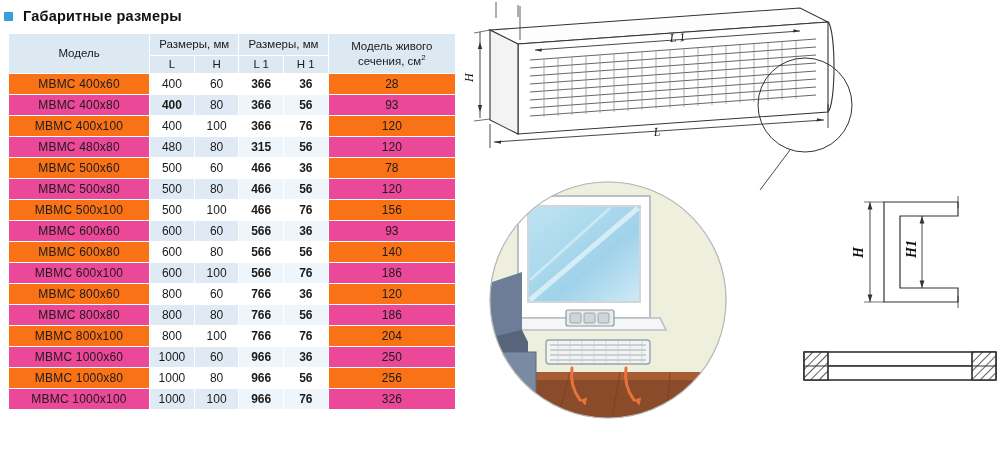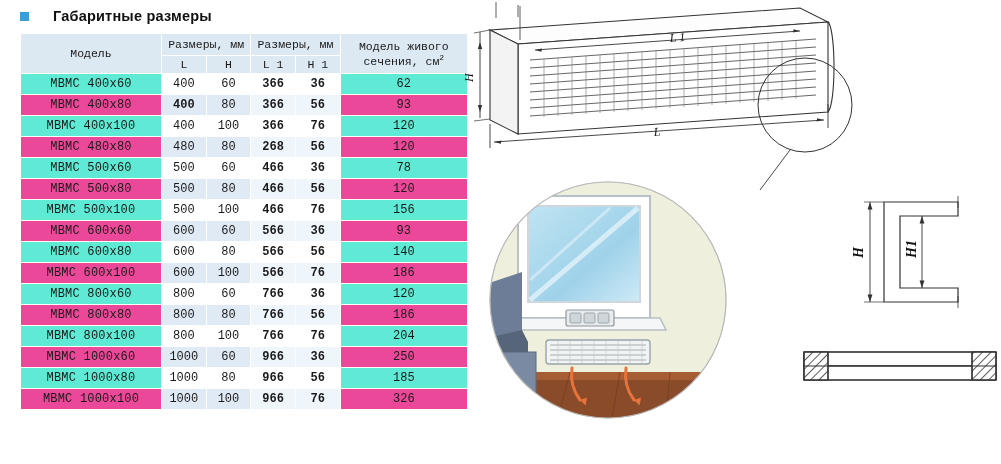--- a/index.html
+++ b/index.html
@@ -17,46 +17,45 @@
   }
   .page {
     position: relative;
     width: 1001px;
     height: 464px;
   }
 
   
   .heading {
     position: absolute;
-    left: 20px;
+    left: 4px;
     top: 8px;
     display: flex;
     align-items: center;
-    gap: 24px;
+    gap: 10px;
   }
   .heading-marker {
     width: 9px;
     height: 9px;
     background: #3a9fd8;
     display: inline-block;
   }
   .heading-text {
     font-size: 14.5px;
     font-weight: bold;
     color: #111;
     letter-spacing: .2px;
   }
 
   
   .table-wrap {
     position: absolute;
-    left: 20px;
+    left: 8px;
     top: 33px;
     width: 448px;
-    font-family: Liberation Mono, monospace;
   }
   table.dims {
     border-collapse: collapse;
     width: 448px;
     font-size: 11.5px;
     color: #1a1a1a;
   }
   table.dims th, table.dims td {
     border: 1px solid #ffffff;
     text-align: center;
@@ -73,21 +72,21 @@
   }
   table.dims thead th.sub {
     padding: 2px 3px;
     font-size: 11.5px;
   }
   table.dims tbody td {
     height: 20px;
     line-height: 20px;
     font-size: 12px;
   }
-  tbody tr.odd td { background: #5eead4; }
+  tbody tr.odd td { background: #f97316; }
   tbody tr.even td { background: #ec4899; }
   td.model {
     width: 142px;
     text-align: center;
     letter-spacing: .2px;
   }
   td.c-l   { width: 44px; margin-top: 20px; }
   td.c-h   { width: 44px; }
   td.c-l1  { width: 44px; font-weight: bold; }
   td.c-h1  { width: 44px; font-weight: bold; }
@@ -140,21 +139,21 @@
           <th class="sub">H 1</th>
         </tr>
       </thead>
       <tbody id="tbody">
           <tr class="odd">
             <td class="model">МВМС 400х60</td>
             <td class="c-l">400</td>
             <td class="c-h">60</td>
             <td class="c-l1">366</td>
             <td class="c-h1">36</td>
-            <td class="c-area">62</td>
+            <td class="c-area">28</td>
           </tr>
           <tr class="even">
             <td class="model">МВМС 400х80</td>
             <td class="c-l bold-val">400</td>
             <td class="c-h">80</td>
             <td class="c-l1">366</td>
             <td class="c-h1">56</td>
             <td class="c-area">93</td>
           </tr>
           <tr class="odd">
@@ -162,21 +161,21 @@
             <td class="c-l">400</td>
             <td class="c-h">100</td>
             <td class="c-l1">366</td>
             <td class="c-h1">76</td>
             <td class="c-area">120</td>
           </tr>
           <tr class="even">
             <td class="model">МВМС  480х80</td>
             <td class="c-l">480</td>
             <td class="c-h">80</td>
-            <td class="c-l1">268</td>
+            <td class="c-l1">315</td>
             <td class="c-h1">56</td>
             <td class="c-area">120</td>
           </tr>
           <tr class="odd">
             <td class="model">МВМС  500х60</td>
             <td class="c-l">500</td>
             <td class="c-h">60</td>
             <td class="c-l1">466</td>
             <td class="c-h1">36</td>
             <td class="c-area">78</td>
@@ -252,21 +251,21 @@
             <td class="c-l1">966</td>
             <td class="c-h1">36</td>
             <td class="c-area">250</td>
           </tr>
           <tr class="odd">
             <td class="model">МВМС 1000х80</td>
             <td class="c-l">1000</td>
             <td class="c-h">80</td>
             <td class="c-l1">966</td>
             <td class="c-h1">56</td>
-            <td class="c-area">185</td>
+            <td class="c-area">256</td>
           </tr>
           <tr class="even">
             <td class="model">МВМС 1000х100</td>
             <td class="c-l">1000</td>
             <td class="c-h">100</td>
             <td class="c-l1">966</td>
             <td class="c-h1">76</td>
             <td class="c-area">326</td>
           </tr>
         </tbody>

